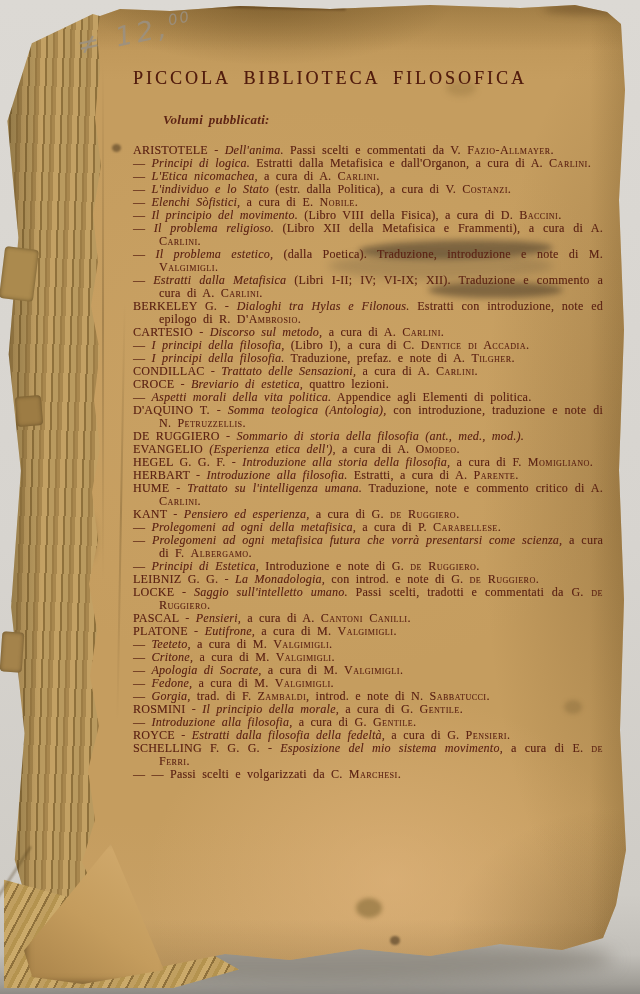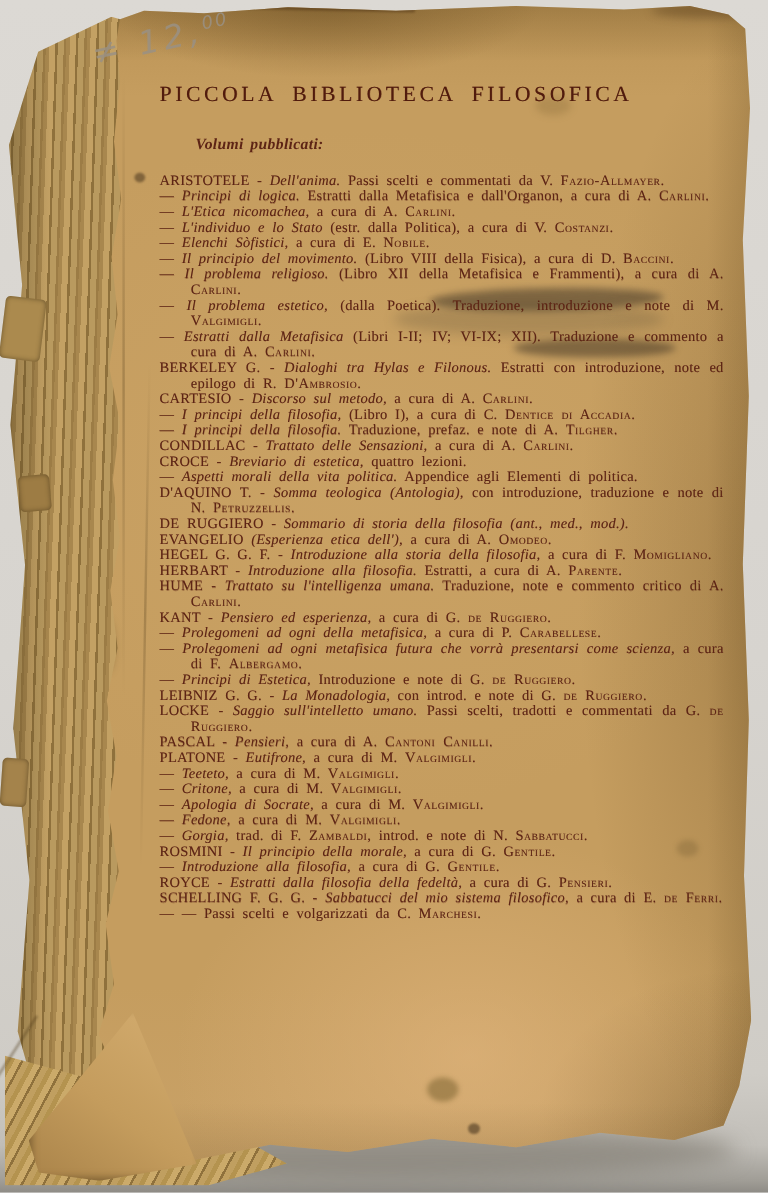--- a/index.html
+++ b/index.html
@@ -146,21 +146,21 @@
           <p class="entry">PASCAL - <i>Pensieri,</i> a cura di A. <span class="sc">Cantoni Canilli</span>.</p>
           <p class="entry">PLATONE - <i>Eutifrone,</i> a cura di M. <span class="sc">Valgimigli</span>.</p>
           <p class="entry">— <i>Teeteto,</i> a cura di M. <span class="sc">Valgimigli</span>.</p>
           <p class="entry">— <i>Critone,</i> a cura di M. <span class="sc">Valgimigli</span>.</p>
           <p class="entry">— <i>Apologia di Socrate,</i> a cura di M. <span class="sc">Valgimigli</span>.</p>
           <p class="entry">— <i>Fedone,</i> a cura di M. <span class="sc">Valgimigli</span>.</p>
           <p class="entry">— <i>Gorgia,</i> trad. di F. <span class="sc">Zambaldi</span>, introd. e note di N. <span class="sc">Sabbatucci</span>.</p>
           <p class="entry">ROSMINI - <i>Il principio della morale,</i> a cura di G. <span class="sc">Gentile</span>.</p>
           <p class="entry">— <i>Introduzione alla filosofia,</i> a cura di G. <span class="sc">Gentile</span>.</p>
           <p class="entry">ROYCE - <i>Estratti dalla filosofia della fedeltà,</i> a cura di G. <span class="sc">Pensieri</span>.</p>
-          <p class="entry">SCHELLING F. G. G. - <i>Sabbatucci del mio sistema filosofico,</i> a cura di E. <span class="sc">de Ferri</span>.</p>
+          <p class="entry">SCHELLING F. G. G. - <i>Esposizione del mio sistema movimento,</i> a cura di E. <span class="sc">de Ferri</span>.</p>
           <p class="entry">— — Passi scelti e volgarizzati da C. <span class="sc">Marchesi</span>.</p>
         </div>
     </div>
   </div>
 
   <div class="fold"></div>
   <div class="fold-crease"></div>
 
   <div class="price">
     <span>≠</span>

